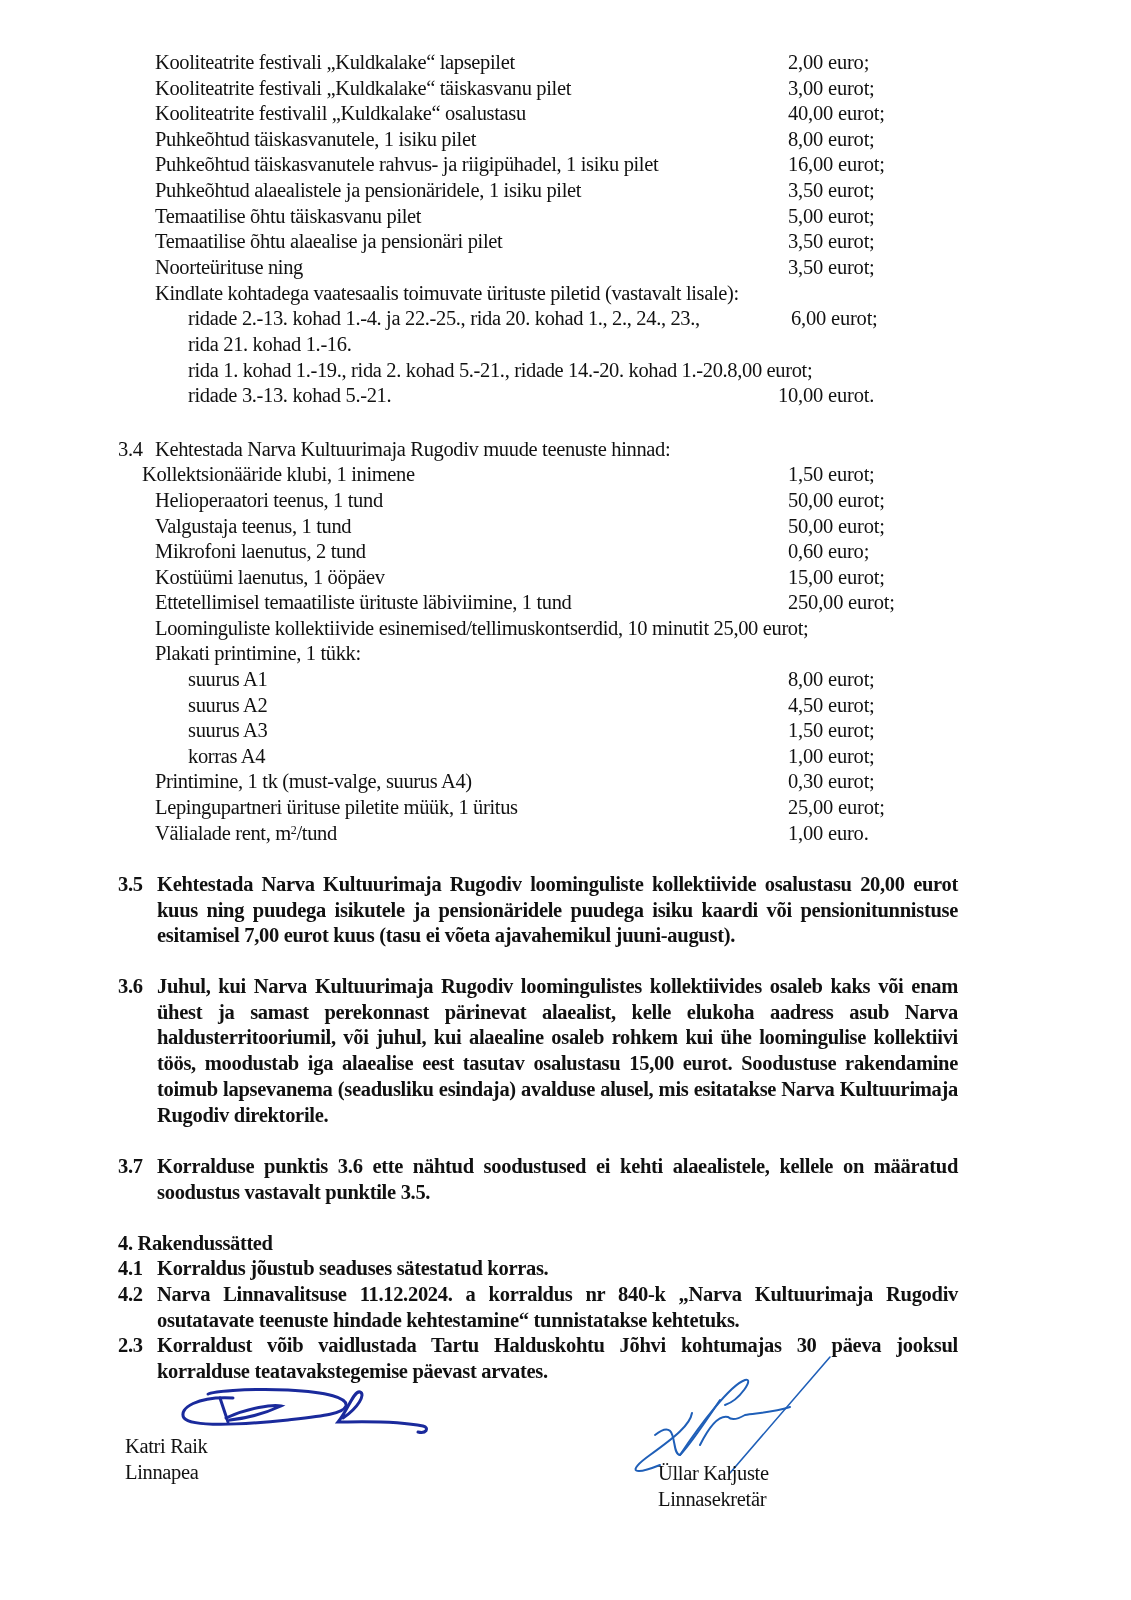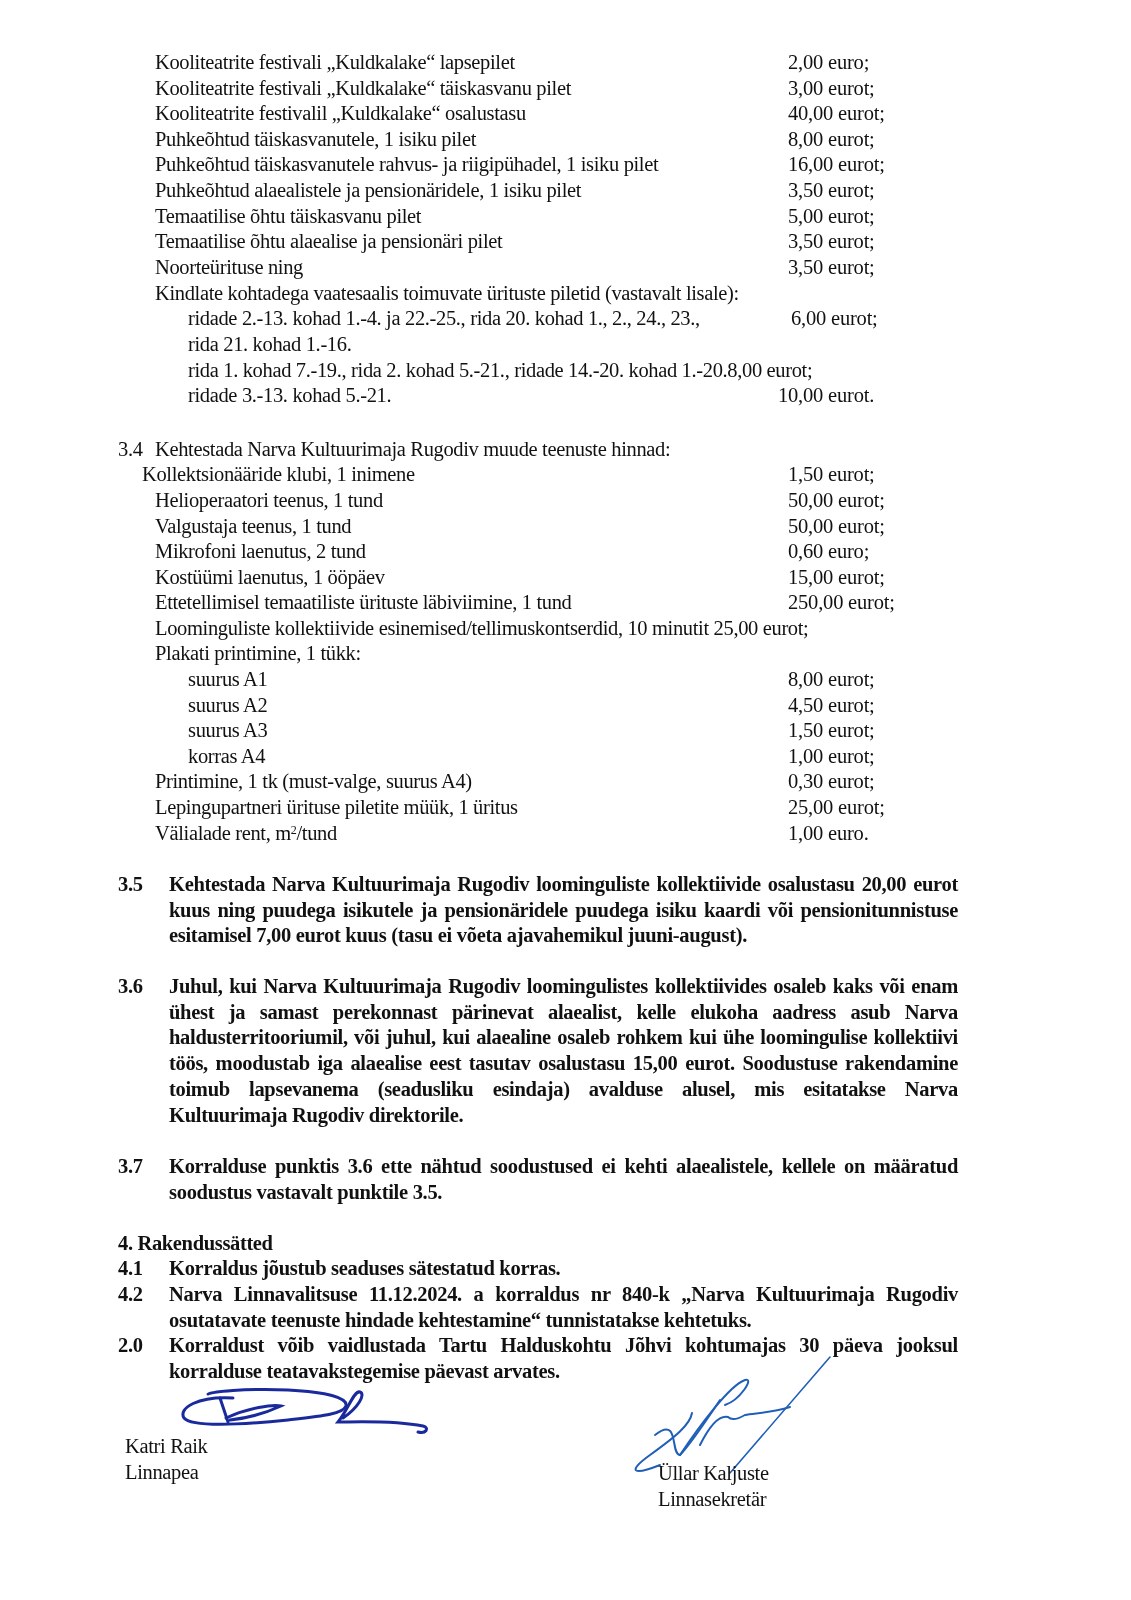--- a/index.html
+++ b/index.html
@@ -2,21 +2,21 @@
 <html><head>
 <meta charset="utf-8">
 <style>
   html, body { margin:0; padding:0; background:#ffffff; }
   body { width:1131px; height:1600px; position:relative; overflow:hidden;
          font-family:"Liberation Serif","DejaVu Serif",serif; color:#111; font-size:20.5px; }
   .line { position:absolute; white-space:nowrap; line-height:24px; letter-spacing:-0.35px; }
   .price { position:absolute; left:788px; white-space:nowrap; line-height:24px; letter-spacing:-0.2px; }
   .para { position:absolute; left:118px; width:840px; line-height:25.7px; letter-spacing:-0.3px;font-weight:bold; }
   .para .num { position:absolute; left:0; top:0; }
-  .para .body { margin-left:51px; text-align:justify; text-align-last:left; }
+  .para .body { margin-left:39px; text-align:justify; text-align-last:left; }
   .bold { font-weight:bold; }
   sup { font-size:12px; vertical-align:top; position:relative; top:-3px; }
   svg.sig { position:absolute; overflow:visible; }
 </style>
 </head>
 <body>
 
 <div>
   <div class="line" style="left:155px;top:50px">Kooliteatrite festivali „Kuldkalake“ lapsepilet</div>
   <div class="price" style="top:50px">2,00 euro;</div>
@@ -47,21 +47,21 @@
 </div>
 
 <div>
   <div class="line" style="left:155px;top:281px">Kindlate kohtadega vaatesaalis toimuvate ürituste piletid (vastavalt lisale):</div>
 
   <div class="line" style="left:188px;top:306px">ridade 2.-13. kohad 1.-4. ja 22.-25., rida 20. kohad 1., 2., 24., 23.,</div>
   <div class="price" style="left:791px;top:306px">6,00 eurot;</div>
   <div class="line" style="left:188px;top:332px">rida 21. kohad 1.-16.</div>
 
   <div class="line" style="left:188px;top:358px">
-    <span>rida 1. kohad 7.-19., rida 2. kohad 5.-21., ridade 14.-20. kohad 1.-20.</span><span>8,00 eurot;</span>
+    <span>rida 1. kohad 1.-19., rida 2. kohad 5.-21., ridade 14.-20. kohad 1.-20.</span><span>8,00 eurot;</span>
   </div>
 
   <div class="line" style="left:188px;top:383px">ridade 3.-13. kohad 5.-21.</div>
   <div class="price" style="left:778px;top:383px">10,00 eurot.</div>
 </div>
 
 <div>
   <div class="line" style="left:118px;top:437px">3.4</div>
   <div class="line" style="left:155px;top:437px">Kehtestada Narva Kultuurimaja Rugodiv muude teenuste hinnad:</div>
 
@@ -134,21 +134,21 @@
   <span class="num">4.1</span>
   <div class="body">Korraldus jõustub seaduses sätestatud korras.</div>
 </div>
 
 <div class="para" style="top:1282px">
   <span class="num">4.2</span>
   <div class="body">Narva Linnavalitsuse 11.12.2024. a korraldus nr 840-k „Narva Kultuurimaja Rugodiv osutatavate teenuste hindade kehtestamine“ tunnistatakse kehtetuks.</div>
 </div>
 
 <div class="para" style="top:1333px">
-  <span class="num">2.0</span>
+  <span class="num">2.3</span>
   <div class="body">Korraldust võib vaidlustada Tartu Halduskohtu Jõhvi kohtumajas 30 päeva jooksul korralduse teatavakstegemise päevast arvates.</div>
 </div>
 
 <div>
   <svg class="sig" style="left:178px;top:1388px" width="260" height="60" viewBox="0 0 260 60">
     <path d="M55 10 C 20 8, 0 20, 6 30 C 14 40, 70 36, 110 32 C 145 28, 165 26, 168 18 C 170 10, 150 4, 110 2 C 70 0, 30 4, 30 6" fill="none" stroke="#1a2a9c" stroke-width="3" stroke-linecap="round"></path>
     <path d="M42 10 L 50 34" fill="none" stroke="#1a2a9c" stroke-width="3" stroke-linecap="round"></path>
     <path d="M48 30 C 70 20, 95 16, 103 18 C 90 24, 70 30, 52 32" fill="none" stroke="#1a2a9c" stroke-width="3" stroke-linecap="round"></path>
     <path d="M165 30 C 180 20, 188 6, 182 4 C 176 2, 170 22, 160 34 C 175 34, 215 32, 245 38 C 252 40, 248 46, 240 44" fill="none" stroke="#1a2a9c" stroke-width="3" stroke-linecap="round"></path>
   </svg>

